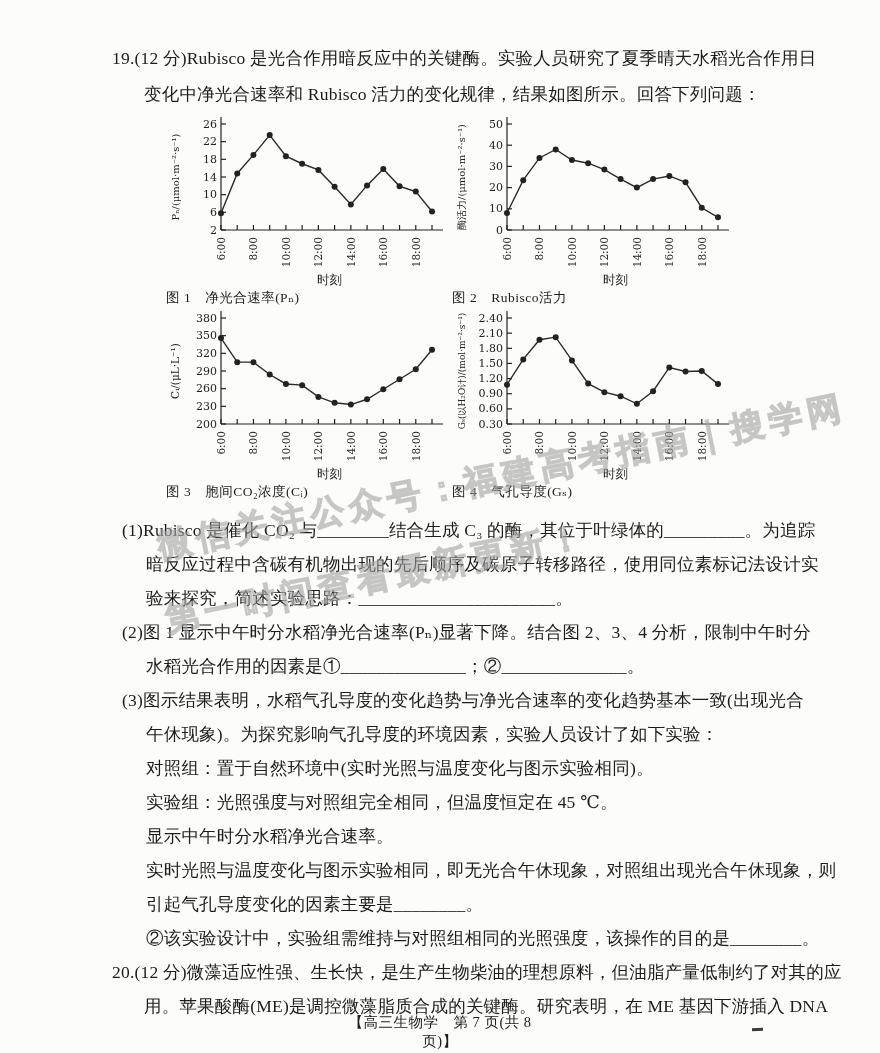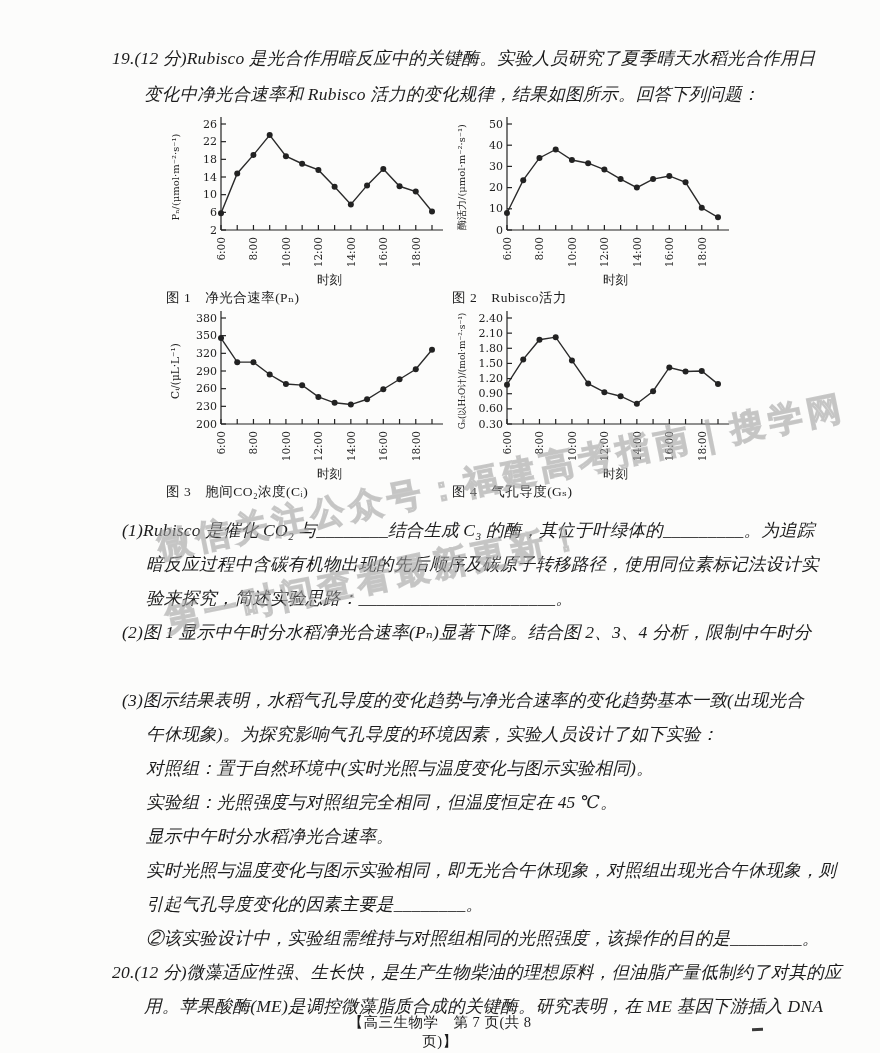--- a/index.html
+++ b/index.html
@@ -1,21 +1,21 @@
 <!DOCTYPE html>
 <html><head>
 <meta charset="utf-8">
 <style>
   html,body{margin:0;padding:0;background:#d9d9d9;}
   .page{
     position:relative;width:880px;height:1053px;background:#fcfcfb;
     font-family:"Liberation Serif","DejaVu Serif",serif;color:#1c1c1c;
     overflow:hidden;margin:0 auto;
   }
-  .line{position:absolute;font-size:17.5px;white-space:nowrap;letter-spacing:.2px;line-height:24px;font-style:italic;}
+  .line{position:absolute;font-size:17.5px;white-space:nowrap;letter-spacing:.2px;line-height:24px;}
   .l-num{left:112px;}
   .l-sub{left:122px;text-align:right;}
   .l-cont{left:146px;}
   .l-cont2{left:144px;}
   .chart{position:absolute;width:285px;}
   .chart svg{display:block;width:285px;height:176px;}
   svg text{font-family:"DejaVu Serif","Liberation Serif",serif;fill:#222;}
   .caption{width:100%;font-size:13.5px;letter-spacing:.5px;margin-top:1px;}
   .wm{
     position:absolute;font-family:"Liberation Sans","DejaVu Sans",sans-serif;
@@ -279,20 +279,21 @@
         <text x="163.5" y="172" text-anchor="middle" font-size="12.5">时刻</text>
       </svg>
     <div class="caption">图 4　气孔导度(Gₛ)</div>
   </div>
 
   <div class="line l-sub" style="top:518px">(1)Rubisco 是催化 CO₂ 与________结合生成 C₃ 的酶，其位于叶绿体的_________。为追踪</div>
   <div class="line l-cont" style="top:552px">暗反应过程中含碳有机物出现的先后顺序及碳原子转移路径，使用同位素标记法设计实</div>
   <div class="line l-cont" style="top:586px">验来探究，简述实验思路：______________________。</div>
 
   <div class="line l-sub" style="top:620px">(2)图 1 显示中午时分水稻净光合速率(Pₙ)显著下降。结合图 2、3、4 分析，限制中午时分</div>
+  <div class="line l-cont" style="top:654px">水稻光合作用的因素是①______________；②______________。</div>
 
   <div class="line l-sub" style="top:688px">(3)图示结果表明，水稻气孔导度的变化趋势与净光合速率的变化趋势基本一致(出现光合</div>
   <div class="line l-cont" style="top:722px">午休现象)。为探究影响气孔导度的环境因素，实验人员设计了如下实验：</div>
   <div class="line l-cont" style="top:756px">对照组：置于自然环境中(实时光照与温度变化与图示实验相同)。</div>
   <div class="line l-cont" style="top:790px">实验组：光照强度与对照组完全相同，但温度恒定在 45 ℃。</div>
   <div class="line l-cont" style="top:824px">显示中午时分水稻净光合速率。</div>
   <div class="line l-cont" style="top:858px">实时光照与温度变化与图示实验相同，即无光合午休现象，对照组出现光合午休现象，则</div>
   <div class="line l-cont" style="top:892px">引起气孔导度变化的因素主要是________。</div>
   <div class="line l-cont" style="top:926px">②该实验设计中，实验组需维持与对照组相同的光照强度，该操作的目的是________。</div>
 

